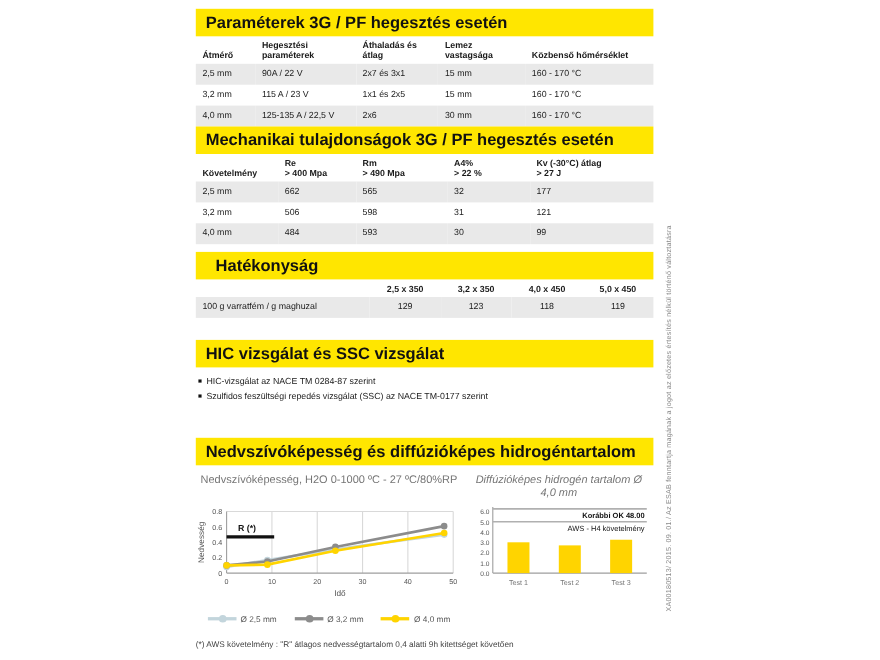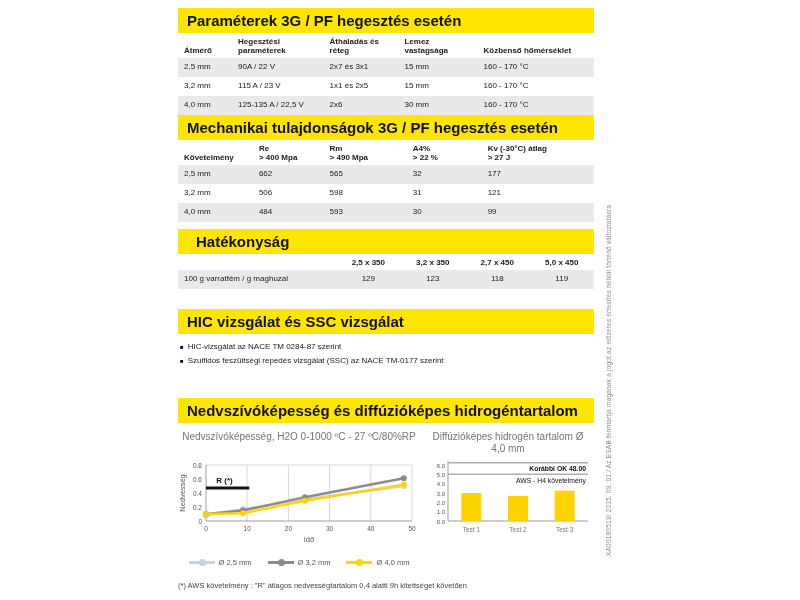--- a/index.html
+++ b/index.html
@@ -22,21 +22,21 @@
   .gap-s3{margin-top:7px;padding-left:18px;}
   .gap-s4{margin-top:20px;}
   .gap-s5{margin-top:33px;}
   .bullets{margin:8px 0 0 2px;font-size:8px;}
   .bullet{margin:0 0 5px 0;display:flex;align-items:center;}
   .bullet .sq{font-size:6px;margin:1px 4px 0 0;color:#111;}
   .charts{display:flex;margin-top:8px;}
   .chart-left{width:242px;}
   .chart-right{width:172px;margin-left:2px;}
   .chart-title{color:#757575;font-size:10px;text-align:center;line-height:1.25;min-height:26px;margin-bottom:2px;}
-  .chart-title.right{padding:0 10px;}
+  .chart-title.right{padding:0 10px;font-style:italic;}
   svg{display:block;}
   .legend{display:flex;justify-content:center;gap:16px;margin-top:3px;}
   .legend-item{display:flex;align-items:center;font-size:7.5px;color:#555;}
   .lg-line{position:relative;display:inline-block;width:26px;height:3px;margin-right:4px;}
   .lg-dot{position:absolute;left:10px;top:-2px;width:7px;height:7px;border-radius:50%;}
   .footnote{margin-top:14px;font-size:7.5px;color:#444;width:300px;line-height:1.3;}
   .footer{display:flex;align-items:flex-start;margin-top:17px;height:43px;}
   .logo{position:relative;width:94px;height:42px;background:#ffe600;flex:none;}
   .logo-flag{position:absolute;left:20px;top:4px;width:50px;height:13px;background:#111;transform:skewX(-28deg);}
   .logo-flag2{position:absolute;left:16px;top:15px;width:50px;height:4px;background:#111;transform:skewX(-45deg);}
@@ -63,21 +63,21 @@
         <col class="c2">
         <col class="c3">
         <col class="c4">
       </colgroup>
     <thead>
         <tr>
       <th>Átmérő</th>
       <th>Hegesztési
 paraméterek</th>
       <th>Áthaladás és
-réteg</th>
+átlag</th>
       <th>Lemez
 vastagsága</th>
       <th>Közbenső hőmérséklet</th>
     </tr>
       </thead>
     <tbody>
       <tr class="odd">
         <td>2,5 mm</td>
         <td>90A / 22 V</td>
         <td>2x7 és 3x1</td>
@@ -155,21 +155,21 @@
         <col class="c1">
         <col class="c2">
         <col class="c3">
         <col class="c4">
       </colgroup>
     <thead>
         <tr>
       <th></th>
       <th class="num">2,5 x 350</th>
       <th class="num">3,2 x 350</th>
-      <th class="num">2,7 x 450</th>
+      <th class="num">4,0 x 450</th>
       <th class="num">5,0 x 450</th>
     </tr>
       </thead>
     <tbody>
       <tr class="odd">
         <td>100 g varratfém / g maghuzal</td>
         <td class="num">129</td>
         <td class="num">123</td>
         <td class="num">118</td>
         <td class="num">119</td>

